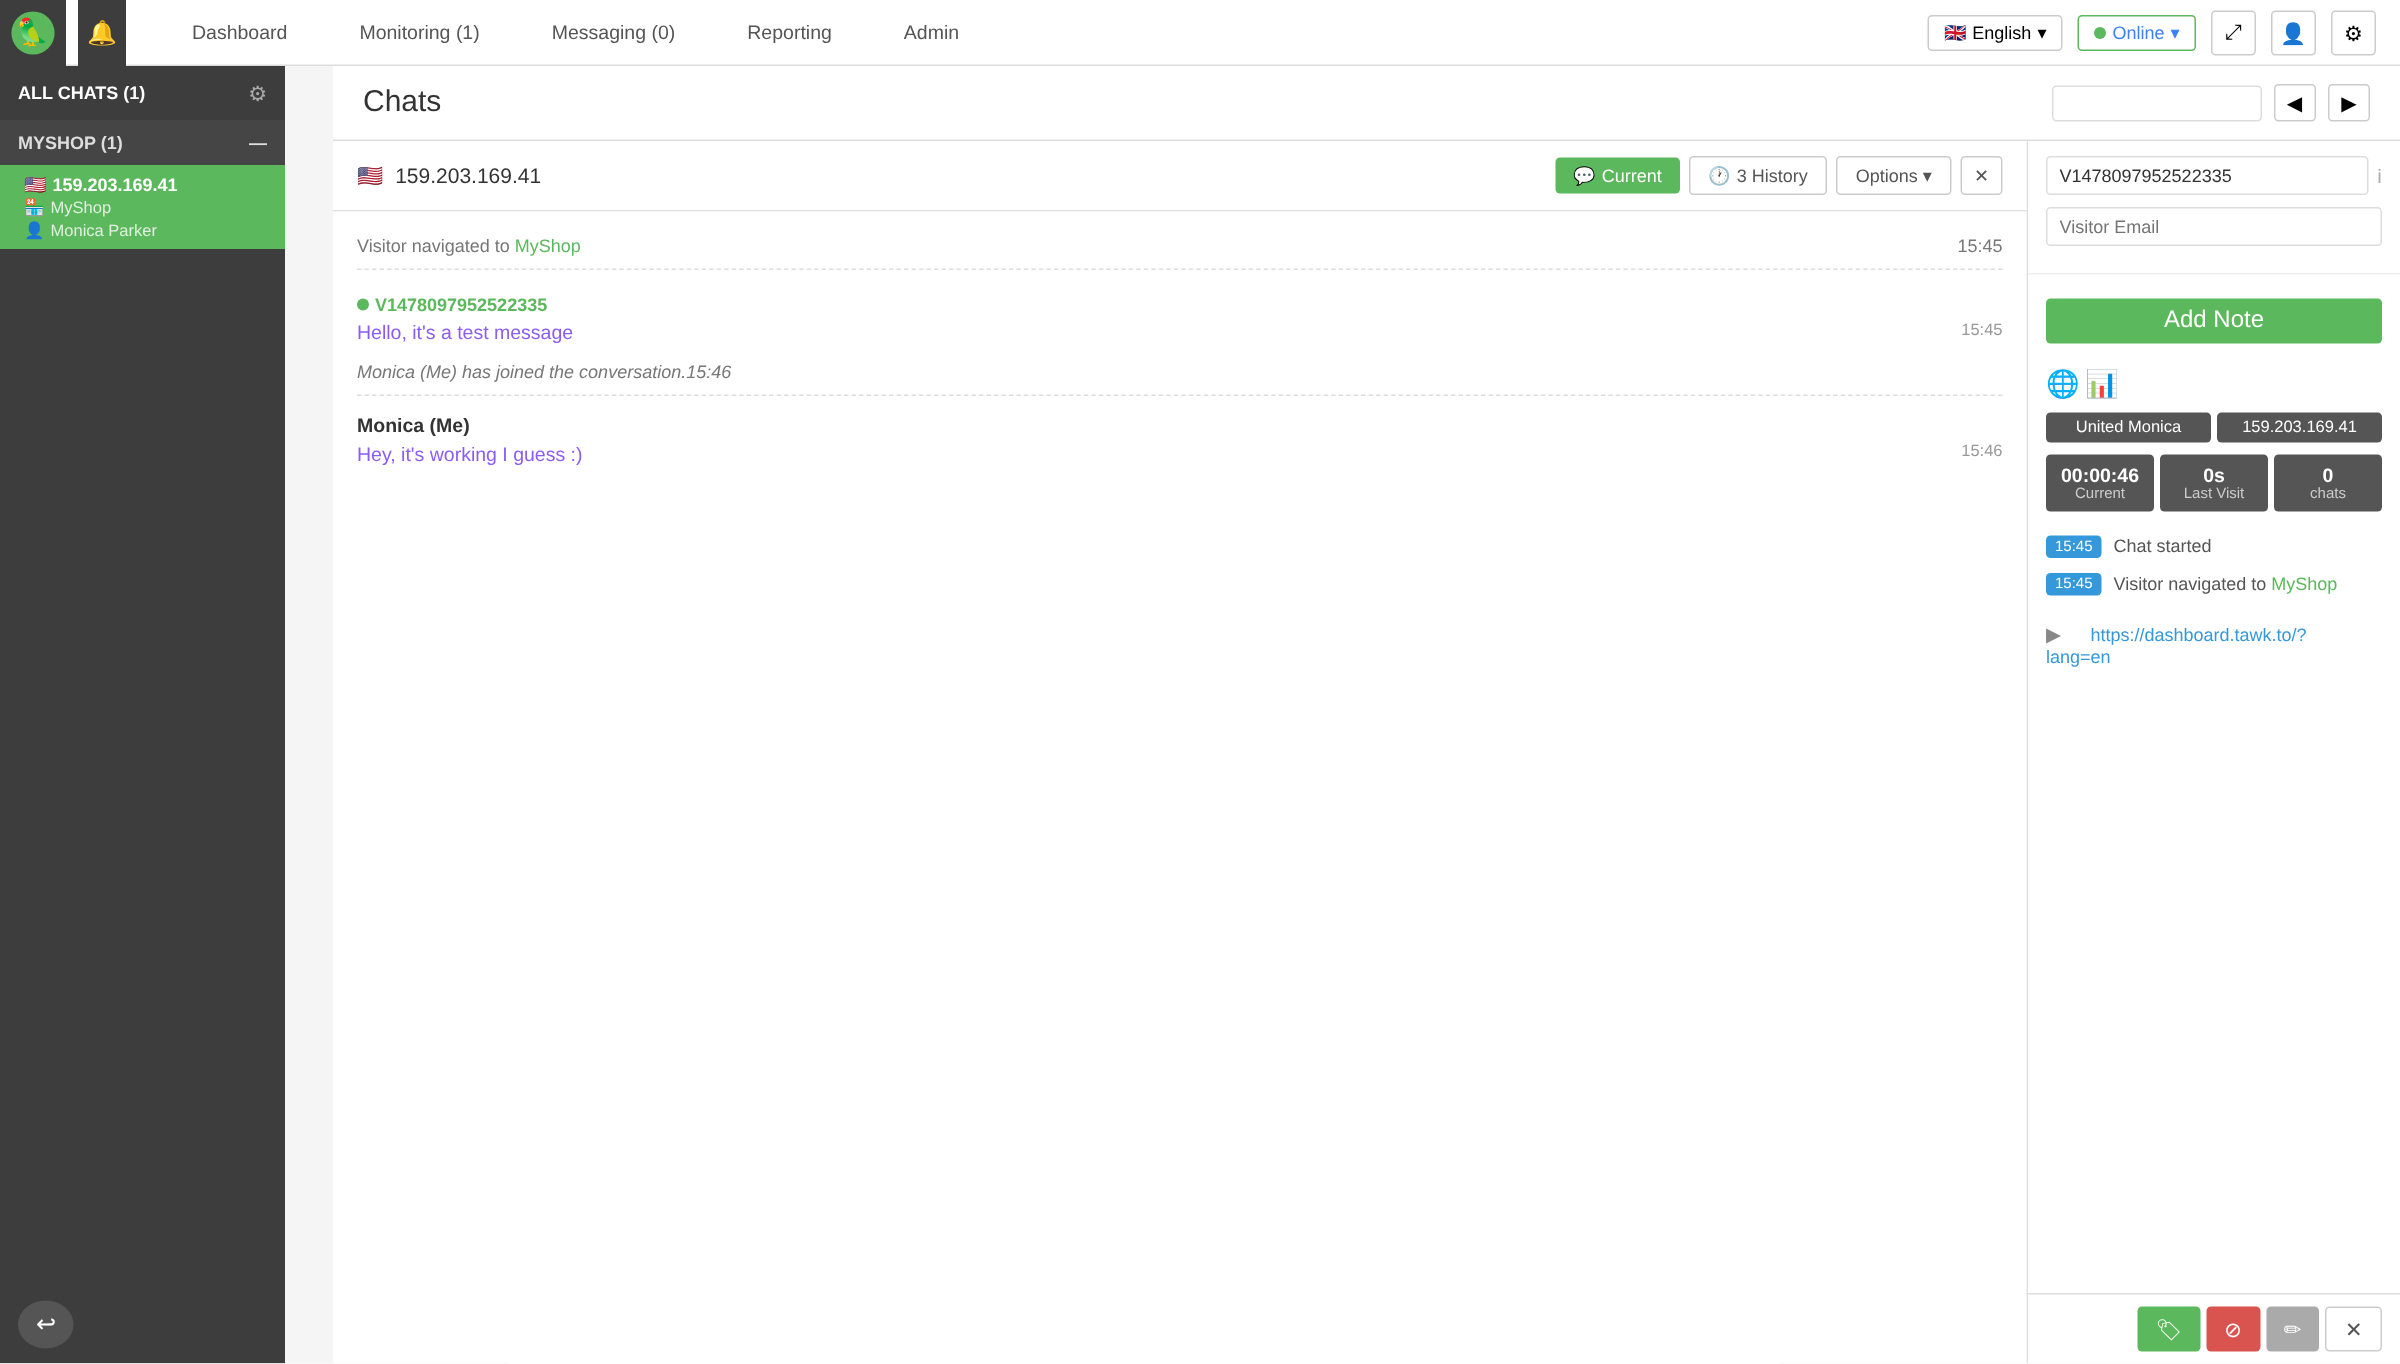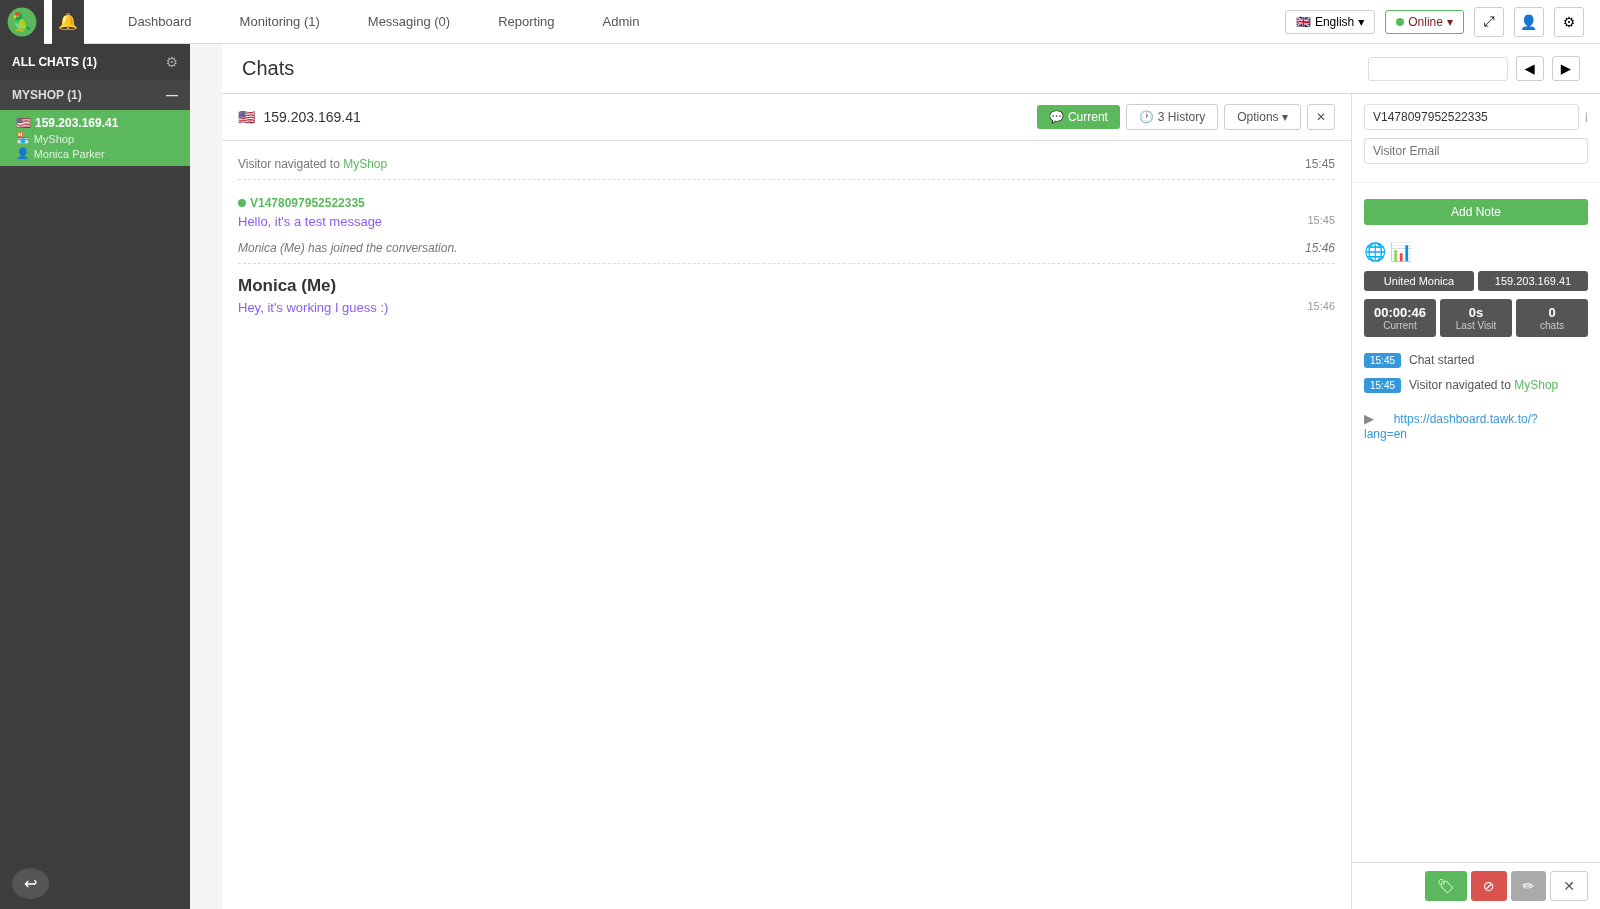--- a/index.html
+++ b/index.html
@@ -5,21 +5,21 @@
     * { box-sizing: border-box; margin: 0; padding: 0; }
     body { font-family: -apple-system, BlinkMacSystemFont, 'Segoe UI', sans-serif; font-size: 13px; background: #f5f5f5; color: #333; height: 909px; overflow: hidden; display: flex; flex-direction: column; }
 
     
     .top-nav { background: #fff; border-bottom: 1px solid #ddd; display: flex; align-items: center; height: 44px; padding: 0 16px; }
     .top-nav-logo { width: 44px; height: 44px; background: #3d3d3d; display: flex; align-items: center; justify-content: center; margin-left: -16px; margin-right: 8px; }
     .top-nav-links { display: flex; gap: 20px; flex: 1; }
     .top-nav-links a { text-decoration: none; color: #555; font-size: 13px; cursor: pointer; margin-left: 28px; }
     .top-nav-right { display: flex; align-items: center; gap: 10px; }
     .lang-btn { border: 1px solid #ccc; background: #fff; padding: 4px 10px; border-radius: 3px; font-size: 12px; cursor: pointer; display: flex; align-items: center; gap: 4px; }
-    .status-btn { border: 1px solid #5cb85c; background: #fff; padding: 4px 10px; border-radius: 3px; font-size: 12px; color: #7f1d1d; cursor: pointer; display: flex; align-items: center; gap: 4px; }
+    .status-btn { border: 1px solid #5cb85c; background: #fff; padding: 4px 10px; border-radius: 3px; font-size: 12px; color: #3b82f6; cursor: pointer; display: flex; align-items: center; gap: 4px; }
     .icon-btn { width: 30px; height: 30px; border: 1px solid #ccc; background: #fff; border-radius: 3px; display: flex; align-items: center; justify-content: center; cursor: pointer; font-size: 14px; }
 
     
     .main-layout { display: flex; flex: 1; overflow: hidden; gap: 32px; }
 
     
     .sidebar { width: 190px; background: #3d3d3d; display: flex; flex-direction: column; color: #ccc; }
     .sidebar-header { padding: 10px 12px; display: flex; align-items: center; justify-content: space-between; background: #3d3d3d; }
     .sidebar-header-title { color: #fff; font-size: 12px; font-weight: bold; }
     .sidebar-gear { color: #aaa; cursor: pointer; font-size: 14px; }
@@ -58,39 +58,39 @@
     .nav-message { color: #777; font-size: 12px; margin-bottom: 16px; display: flex; justify-content: space-between; border-bottom: 1px dashed #ddd; padding-bottom: 8px; }
     .nav-message a { color: #5cb85c; text-decoration: none; }
     .visitor-message { margin-bottom: 12px; }
     .visitor-name { color: #5cb85c; font-size: 12px; font-weight: bold; margin-bottom: 4px; display: flex; align-items: center; gap: 4px; }
     .visitor-name::before { content: ''; display: inline-block; width: 8px; height: 8px; background: #5cb85c; border-radius: 50%; }
     .message-text { font-size: 13px; color: #8b5cf6; text-align: center; }
     .message-row { display: flex; justify-content: space-between; align-items: flex-start; margin-bottom: 4px; }
     .message-time { color: #999; font-size: 11px; white-space: nowrap; margin-left: 16px; }
     .system-message { color: #777; font-size: 12px; font-style: italic; margin-bottom: 12px; border-bottom: 1px dashed #ddd; padding-bottom: 8px; }
     .agent-message { margin-bottom: 12px; }
-    .agent-name { font-weight: bold; font-size: 17px; margin-bottom: 4px; }
+    .agent-name { font-weight: bold; font-size: 13px; margin-bottom: 4px; }
 
     
     .chat-input-area { border-top: 1px solid #ddd; background: #fff; }
     .chat-tabs { display: flex; border-bottom: 1px solid #ddd; }
     .chat-tab { padding: 8px 16px; cursor: pointer; font-size: 13px; border-bottom: 2px solid transparent; color: #555; }
     .chat-tab.active { border-bottom: 2px solid #5cb85c; color: #333; }
     .chat-textarea { width: 100%; border: 1px solid #ddd; margin: 8px; padding: 8px; resize: none; font-size: 13px; color: #999; outline: none; border-radius: 3px; height: 60px; }
     .attach-icon { color: #aaa; cursor: pointer; font-size: 16px; }
 
     
     .right-panel { width: 248px; background: #fff; display: flex; flex-direction: column; overflow-y: auto; }
     .right-panel-top { padding: 10px 12px; border-bottom: 1px solid #eee; }
     .visitor-id-row { display: flex; align-items: center; gap: 6px; margin-bottom: 8px; }
     .visitor-id-input { flex: 1; border: 1px solid #ddd; padding: 5px 8px; font-size: 12px; border-radius: 3px; color: #333; }
     .info-icon { color: #aaa; cursor: pointer; }
     .email-input { width: 100%; border: 1px solid #ddd; padding: 5px 8px; font-size: 12px; border-radius: 3px; color: #999; margin-bottom: 8px; }
     .save-btn { background: #5cb85c; color: #fff; border: none; padding: 6px 16px; border-radius: 3px; cursor: pointer; font-size: 12px; float: right; margin-bottom: 4px; }
-    .add-note-btn { background: #5cb85c; color: #fff; border: none; padding: 6px 16px; border-radius: 3px; cursor: pointer; font-size: 12px; width: 100%; margin-top: 8px; }
+    .add-note-btn { background: #5cb85c; color: #fff; border: none; padding: 6px 16px; border-radius: 3px; cursor: pointer; font-size: 16px; width: 100%; margin-top: 8px; }
     .visitor-icons { display: flex; gap: 4px; padding: 8px 12px; }
     .location-row { display: flex; gap: 4px; margin: 0 12px 4px; }
     .location-badge { background: #555; color: #fff; padding: 4px 10px; border-radius: 3px; font-size: 11px; flex: 1; text-align: center; }
     .ip-badge { background: #555; color: #fff; padding: 4px 10px; border-radius: 3px; font-size: 11px; flex: 1; text-align: center; }
     .stats-row { display: flex; gap: 4px; margin: 4px 12px 8px; }
     .stat-box { background: #555; color: #fff; padding: 6px 8px; border-radius: 3px; font-size: 11px; flex: 1; text-align: center; }
     .stat-box .stat-value { font-size: 13px; font-weight: bold; }
     .stat-box .stat-label { font-size: 10px; color: #ccc; }
     .timeline { padding: 8px 12px; }
     .timeline-item { display: flex; align-items: flex-start; gap: 8px; margin-bottom: 10px; font-size: 12px; }
@@ -226,21 +226,21 @@
 
             <div class="visitor-message">
               <div class="visitor-name">V1478097952522335</div>
               <div class="message-row">
                 <span class="message-text">Hello, it's a test message</span>
                 <span class="message-time">15:45</span>
               </div>
             </div>
 
             <div class="system-message">
-              <div style="display:flex; justify-content:space-between; align-items:center;">
+              <div style="display:flex; align-items:center;">
                 <span>Monica (Me) has joined the conversation.</span>
                 <span>15:46</span>
               </div>
             </div>
 
             <div class="agent-message">
               <div class="agent-name">Monica (Me)</div>
               <div class="message-row">
                 <span class="message-text">Hey, it's working I guess :)</span>
                 <span class="message-time">15:46</span>

